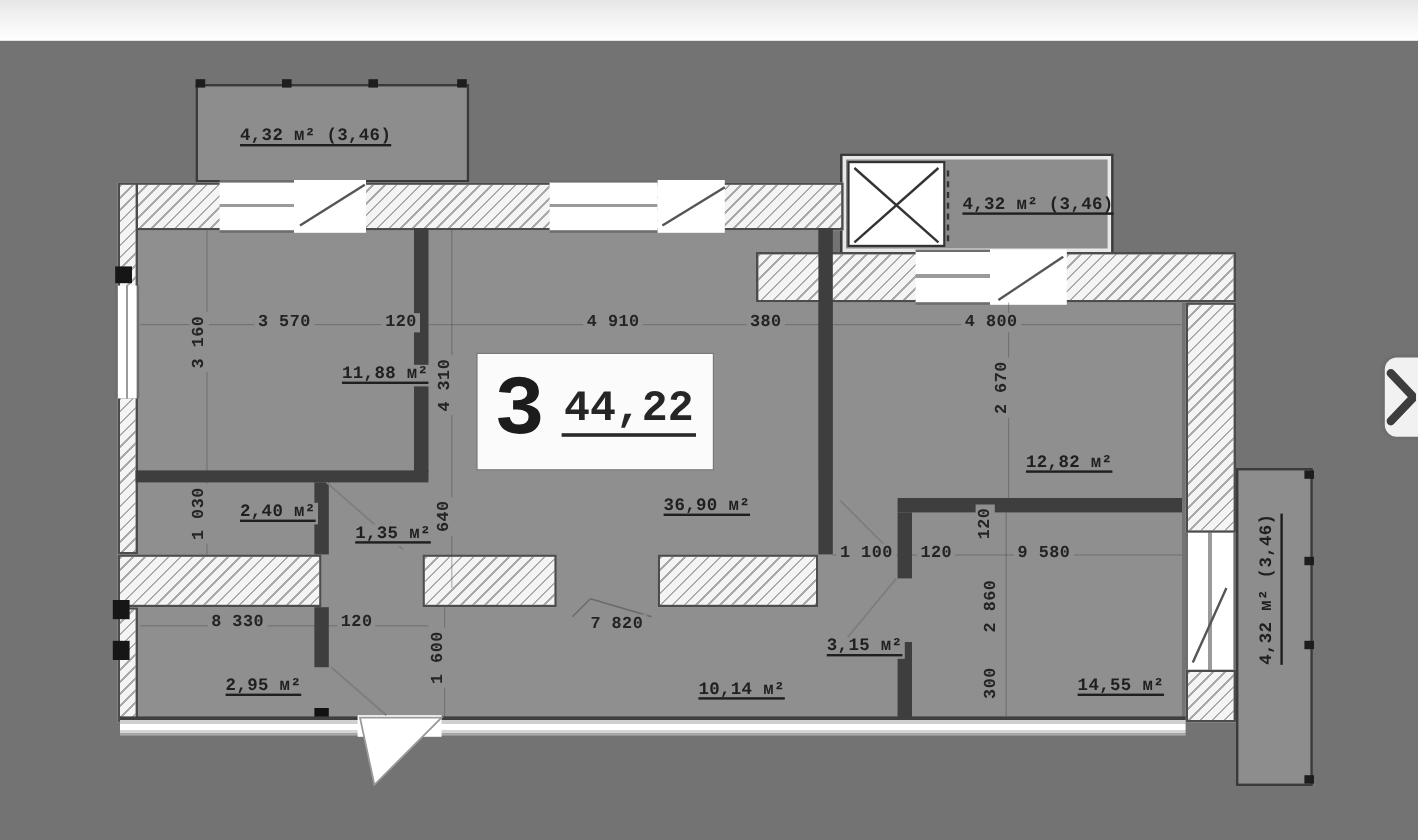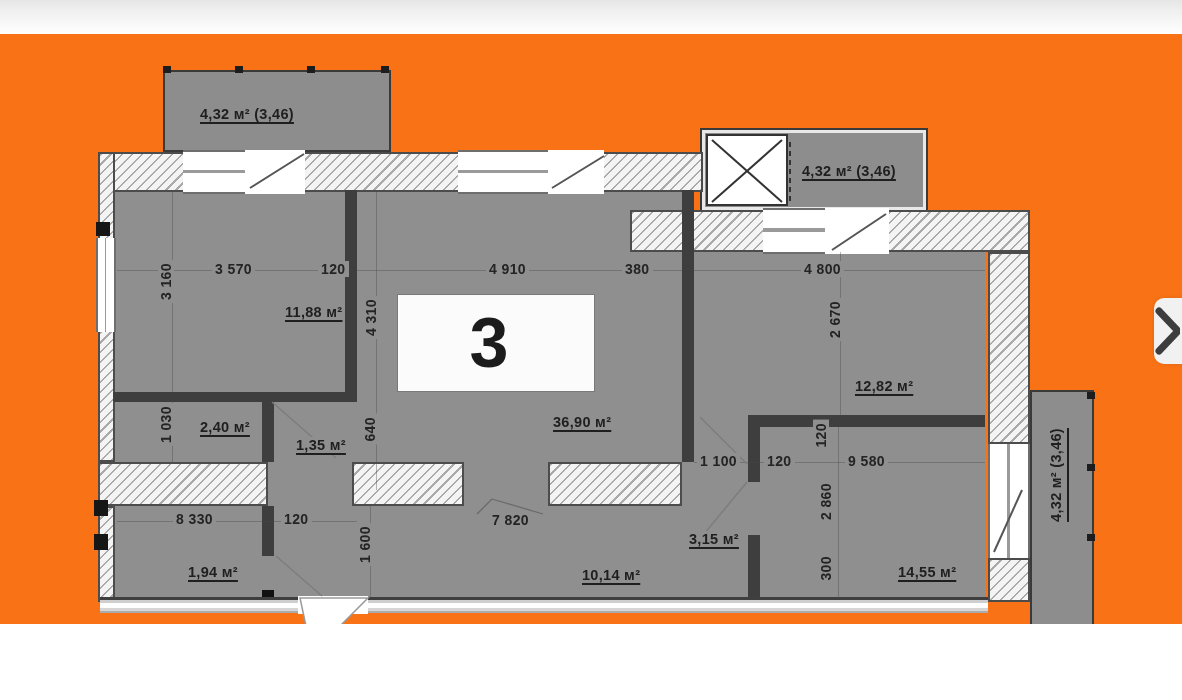--- a/index.html
+++ b/index.html
@@ -1,17 +1,17 @@
 <!DOCTYPE html>
 <html><head>
 <meta charset="utf-8">
 <style>
   html,body{margin:0;padding:0;background:#fff;}
-  #page{position:relative;width:1182px;height:624px;background:#f97316;overflow:hidden;
-        font-family:Liberation Sans, sans-serif;}
+  #page{position:relative;width:1182px;height:700px;background:#737373;overflow:hidden;
+        font-family:Liberation Mono, monospace;}
   .abs{position:absolute;box-sizing:border-box;}
   
   .topband{left:0;top:0;width:1182px;height:34px;
            background:linear-gradient(180deg,#e6e6e6 0,#efefef 10px,#ffffff 34px);}
   
   .plan{position:absolute;left:0;top:0;width:1182px;height:700px;filter:blur(.3px);}
   .gray{background:#8f8f8f;}
   .hatch{background-color:#f4f4f4;
          background-image:repeating-linear-gradient(135deg,rgba(130,130,130,.65) 0 1.5px,transparent 1.5px 7px);
          border:2px solid #4c4c4c;}
@@ -165,28 +165,29 @@
     <div class="dim" style="left:281px;top:511px">120</div>
     <div class="dim dimv" style="left:357px;top:523px">1 600</div>
     <div class="dim" style="left:489px;top:512px">7 820</div>
     <div class="dim dimv" style="left:818px;top:553px">300</div>
 
     <div class="area" style="left:283px;top:304px">11,88 м²</div>
     <div class="area" style="left:551px;top:414px">36,90 м²</div>
     <div class="area" style="left:853px;top:378px">12,82 м²</div>
     <div class="area" style="left:198px;top:419px">2,40 м²</div>
     <div class="area" style="left:294px;top:437px">1,35 м²</div>
-    <div class="area" style="left:186px;top:564px">1,94 м²</div>
+    <div class="area" style="left:186px;top:564px">2,95 м²</div>
     <div class="area" style="left:580px;top:567px">10,14 м²</div>
     <div class="area" style="left:687px;top:531px">3,15 м²</div>
     <div class="area" style="left:896px;top:564px">14,55 м²</div>
 
     <div class="card">
       <div class="num">3</div>
       <div class="frac">
+        <div class="top">44,22</div>
       </div>
     </div>
   </div>
 
   <div class="nextbtn">
     <svg width="26" height="60" viewBox="0 0 26 60">
       <polyline points="5,10 24,30 5,50" fill="none" stroke="#3d3d3d" stroke-width="7" stroke-linecap="round" stroke-linejoin="miter"></polyline>
     </svg>
   </div>
 </div>

